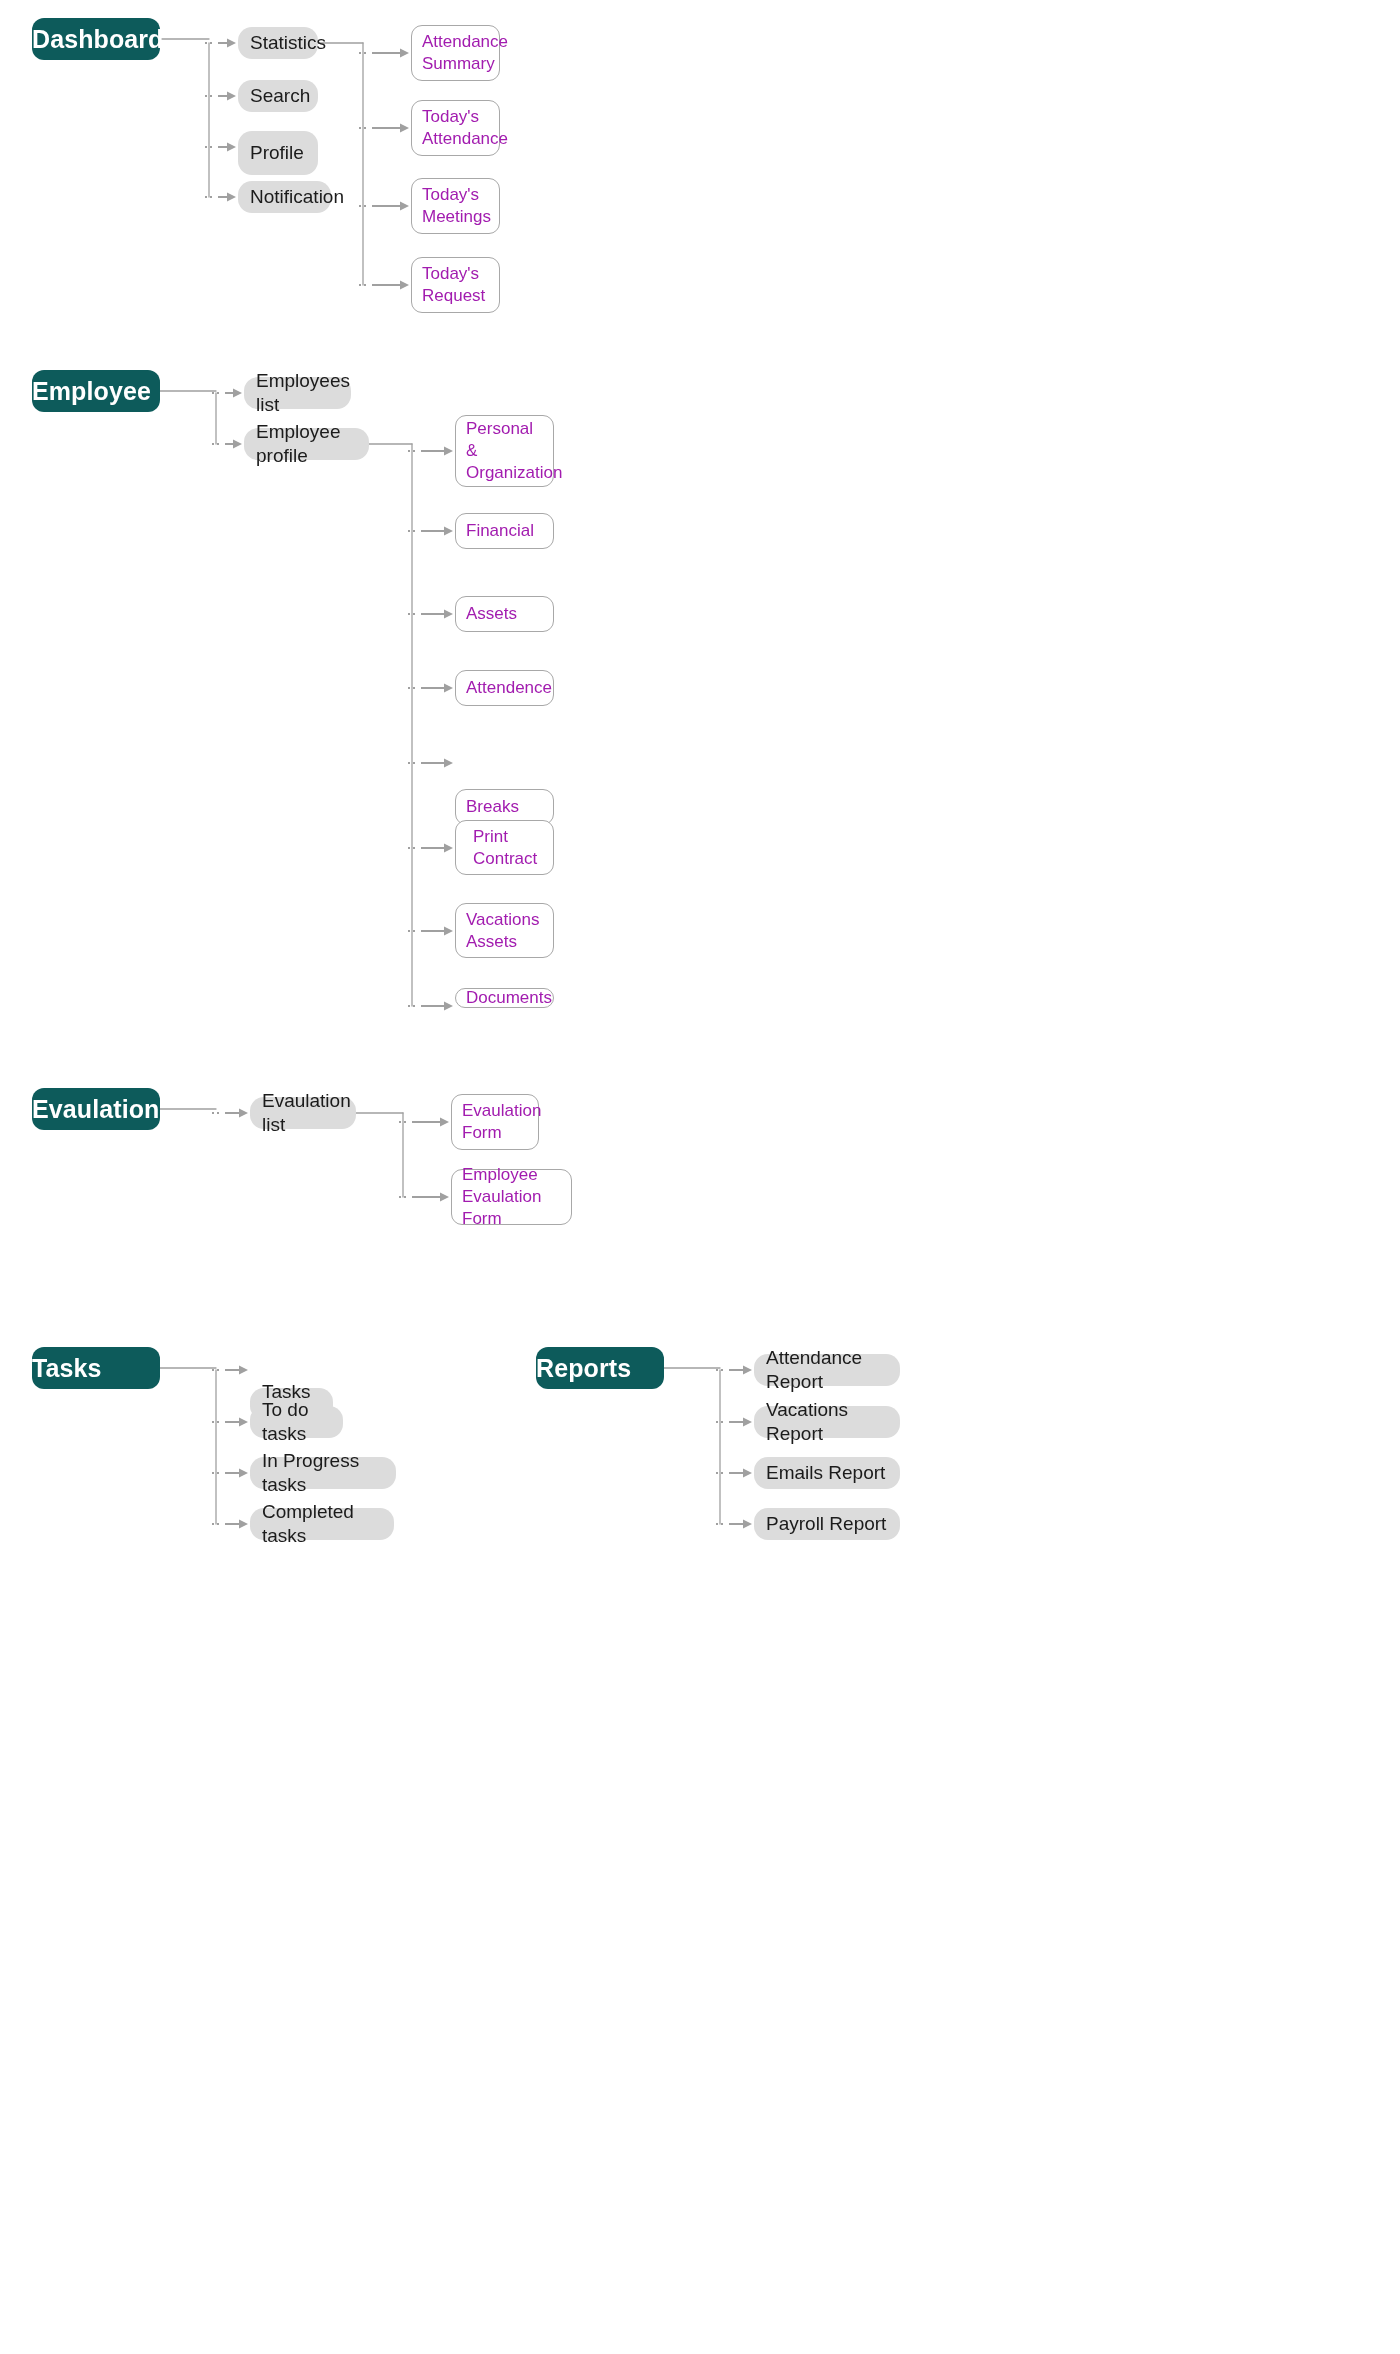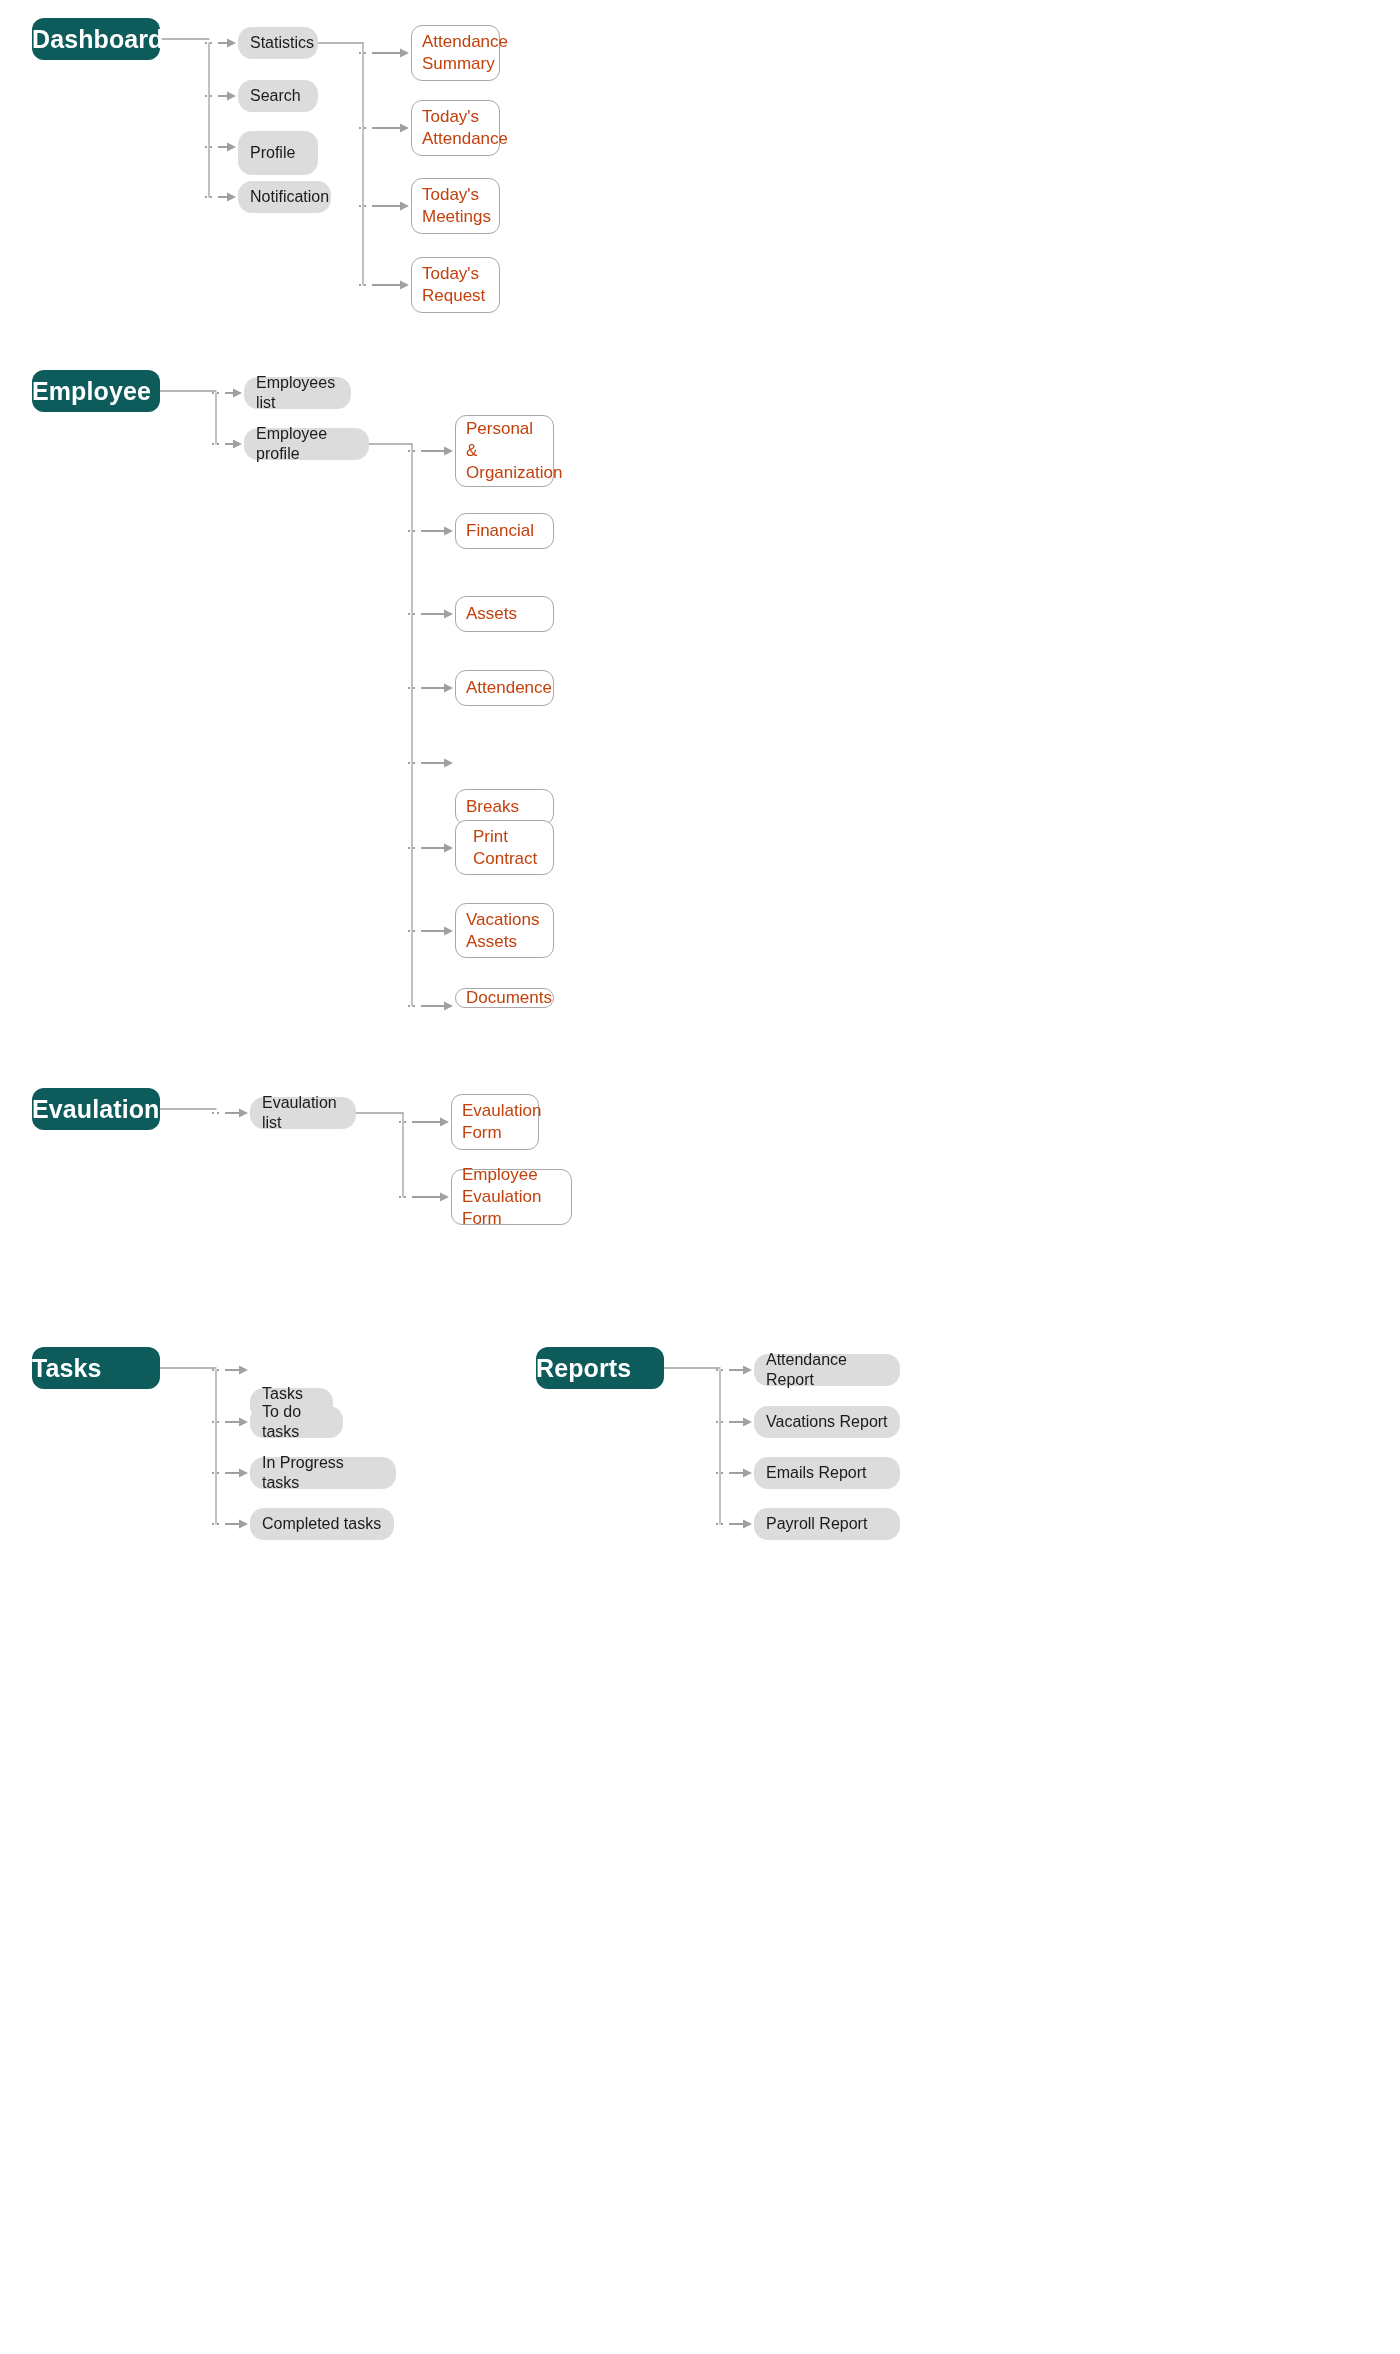--- a/index.html
+++ b/index.html
@@ -43,28 +43,28 @@
     border-radius: 12px;
     font-size: 25px;
     font-weight: 700;
     letter-spacing: 0.1px;
   }
   
   .n-pill {
     background: #dcdcdc;
     color: #1b1b1b;
     border-radius: 14px;
-    font-size: 16px;
+    font-size: 19px;
     font-weight: 400;
     padding: 0 12px;
   }
   
   .n-card {
     background: #ffffff;
-    color: #c2410c;
+    color: #a21caf;
     border: 1.4px solid #a8a8a8;
     border-radius: 11px;
     font-size: 17px;
     font-weight: 400;
     padding: 0 10px;
   }
   .n-card .lbl, .n-pill .lbl, .n-root .lbl {
     display: block;
     width: 100%;
     white-space: pre-line;

